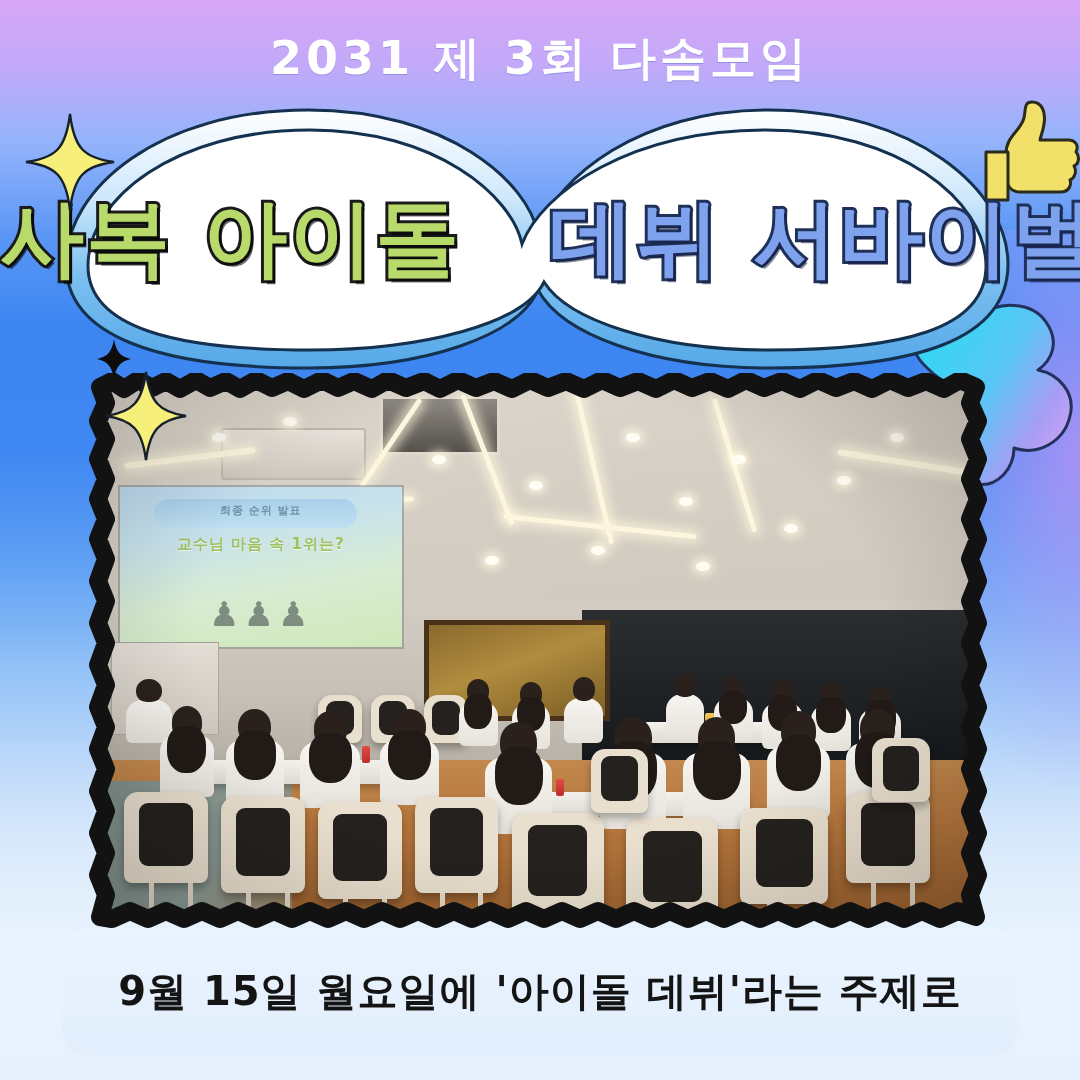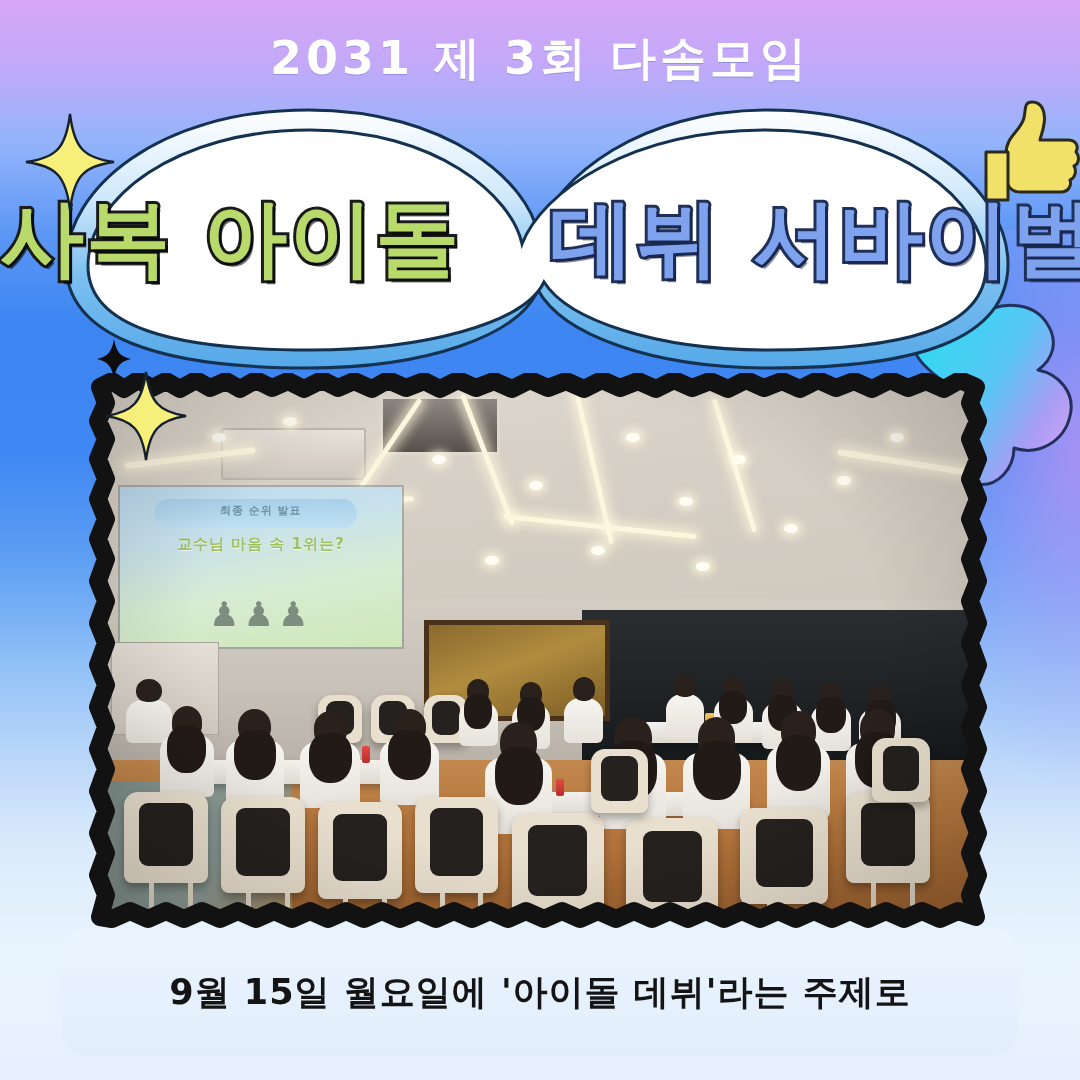--- a/index.html
+++ b/index.html
@@ -207,21 +207,21 @@
 
   
   .caption{
     position:absolute;left:62px;top:928px;width:956px;height:128px;
     border-radius:26px;
     background:linear-gradient(180deg,#eaf4fe 0%,#e2eefc 100%);
     z-index:7;
     display:flex;flex-direction:column;align-items:center;justify-content:center;
   }
   .caption .line{
-    font-size:35px;font-weight:700;color:#141414;letter-spacing:1px;
+    font-size:40px;font-weight:700;color:#141414;letter-spacing:1px;
     line-height:1.34;white-space:nowrap;
     font-family:"DejaVu Sans","Liberation Sans",sans-serif;
   }
 </style>
 </head>
 <body>
 
 <div class="poster">
 
   <div class="edge-haze"></div>

